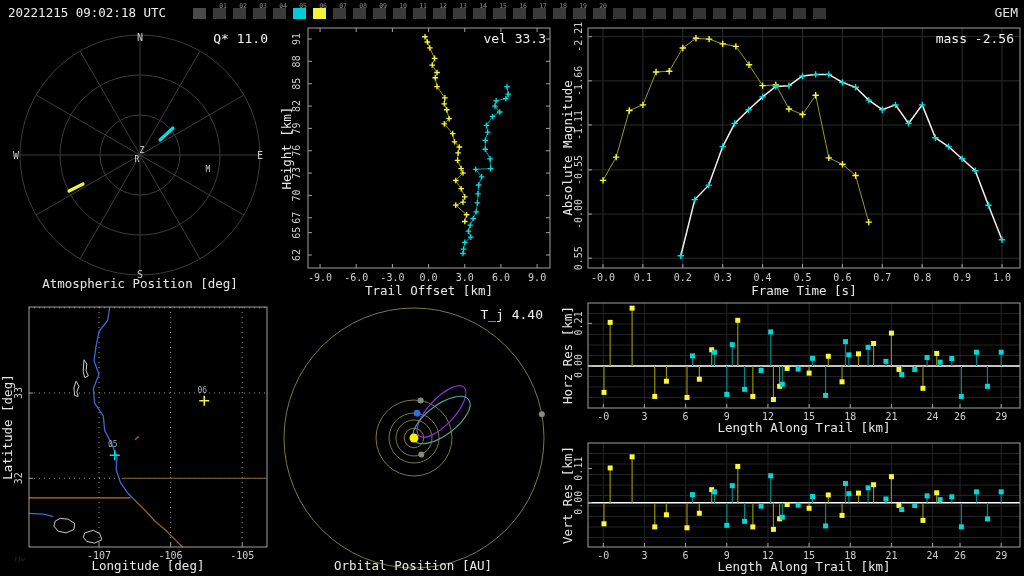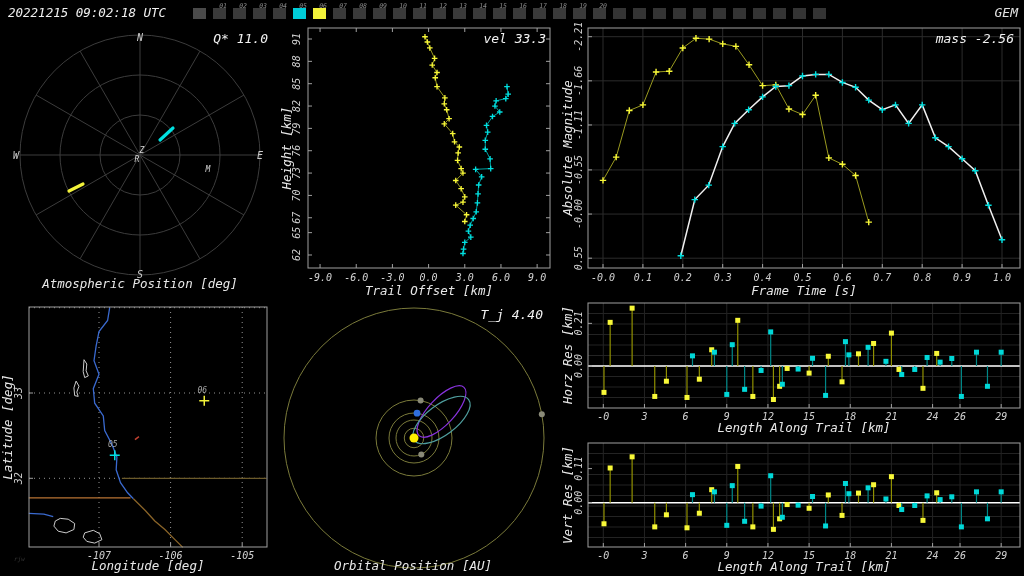--- a/index.html
+++ b/index.html
@@ -1,16 +1,16 @@
 <!DOCTYPE html>
 <html><head>
 <meta charset="utf-8">
 <style>
   html,body{margin:0;padding:0;background:#000;}
-  #root{position:relative;width:1024px;height:576px;background:#000;overflow:hidden;font-style:italic;}
+  #root{position:relative;width:1024px;height:576px;background:#000;overflow:hidden;}
   svg text{font-family:"DejaVu Sans Mono","Liberation Mono",monospace;}
   .hdr{font-size:12.5px;fill:#f0f0f0;}
   .brand{font-size:13px;fill:#e0e0e0;}
   .ann{font-size:13px;fill:#f2f2f2;}
   .lab{font-size:12.5px;fill:#e8e8e8;}
   .tick{font-size:10px;fill:#d0d0d0;}
   .tiny{font-size:6.5px;fill:#8a8a8a;}
   .compass{font-size:10px;fill:#cccccc;}
   .cl{font-size:8px;fill:#d8d8d8;}
   .mklab{font-size:8px;fill:#aaaaaa;}

